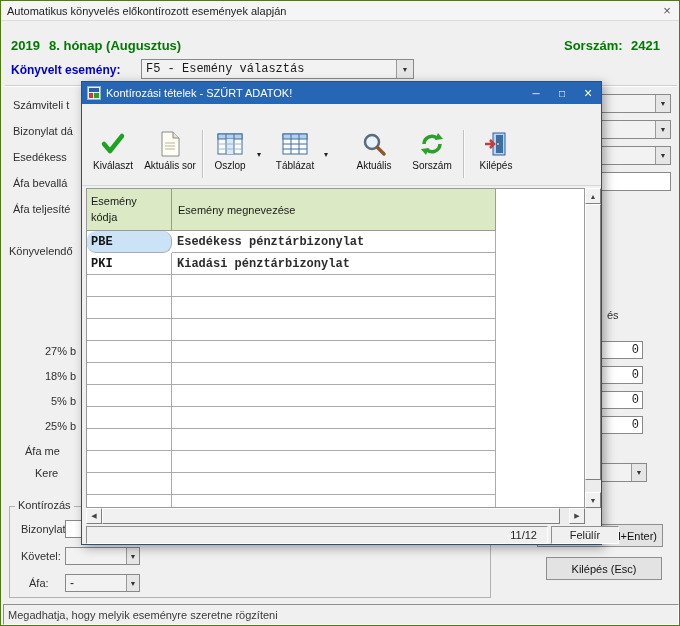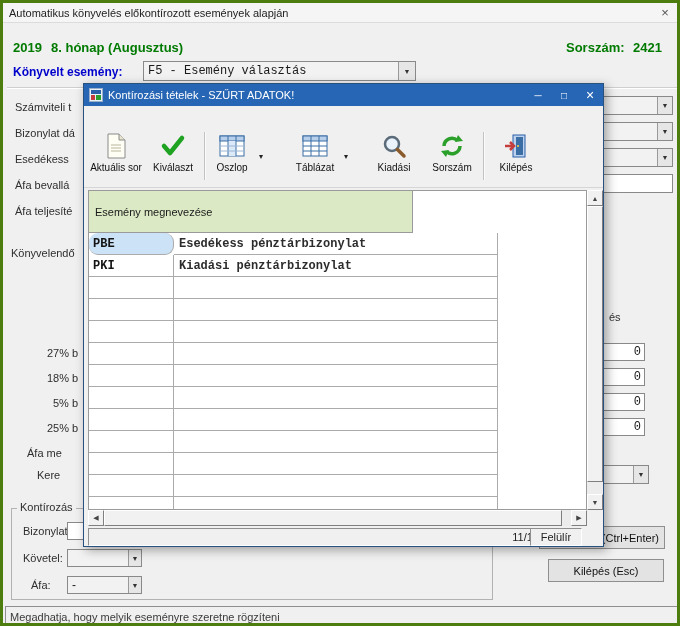--- a/index.html
+++ b/index.html
@@ -1,19 +1,19 @@
 <!DOCTYPE html>
 <html><head>
 <meta charset="utf-8">
 <style>
   * { margin:0; padding:0; box-sizing:border-box; }
   html,body { width:680px; height:626px; overflow:hidden; }
   body { font-family:"Liberation Sans",sans-serif; font-size:11px; color:#1a1a1a; background:#fff; }
   .abs { position:absolute;margin-top:8px; }
-  .app { position:relative; width:680px; height:626px; background:#f0f0f0; border:3px solid #4d7c0f; overflow:hidden; }
+  .app { position:relative; width:680px; height:626px; background:#f0f0f0; border:1px solid #4d7c0f; overflow:hidden; }
 
   
   .titlebar { position:absolute; left:0; top:0; width:100%; height:20px; background:#f5f5f5; border-bottom:1px solid #dcdcdc; display:flex; align-items:center; }
   .wtitle { margin-left:6px; font-size:11px; color:#222; }
   .wclose { margin-left:auto; width:24px; text-align:center; font-size:13px; color:#555; cursor:default; }
 
   .green { color:#007a00; font-weight:bold; font-size:13px; }
   .bluelbl { color:#0000cc; font-weight:bold; font-size:12px; }
   .flabel { font-size:11px; color:#2e2e2e; white-space:nowrap; }
   .mono { font-family:"Liberation Mono","DejaVu Sans Mono",monospace; }
@@ -166,80 +166,80 @@
       <span class="dlg-title">Kontírozási tételek - SZŰRT ADATOK!</span>
       <span class="dlg-btns">
         <span class="dlg-btn" style="font-size:10px">─</span>
         <span class="dlg-btn" style="font-size:10px">□</span>
         <span class="dlg-btn" style="font-size:14px">×</span>
       </span>
     </div>
 
 
     <div class="toolbar">
+      <div class="tbtn" style="width:56px">
+        <span class="tico">
+          <svg width="26" height="24" viewBox="0 0 26 24">
+              <path d="M4 12 L10 19 L22 4" fill="none" stroke="#1da321" stroke-width="4.5" stroke-linecap="round" stroke-linejoin="round"></path>
+            </svg>
+        </span>
+        <span>Kiválaszt</span>
+      </div>
       <div class="tbtn" style="width:58px">
         <span class="tico">
           <svg width="22" height="26" viewBox="0 0 22 26">
               <path d="M3 1 h11 l6 6 v18 h-17 z" fill="#fffef5" stroke="#8a8a8a"></path>
               <path d="M14 1 v6 h6" fill="#e8e4d0" stroke="#8a8a8a"></path>
               <g stroke="#b8b49a">
                 <line x1="6" y1="12" x2="16" y2="12"></line>
                 <line x1="6" y1="15" x2="16" y2="15"></line>
                 <line x1="6" y1="18" x2="16" y2="18"></line>
               </g>
             </svg>
         </span>
         <span>Aktuális sor</span>
       </div>
-      <div class="tbtn" style="width:56px">
-        <span class="tico">
-          <svg width="26" height="24" viewBox="0 0 26 24">
-              <path d="M4 12 L10 19 L22 4" fill="none" stroke="#1da321" stroke-width="4.5" stroke-linecap="round" stroke-linejoin="round"></path>
-            </svg>
-        </span>
-        <span>Kiválaszt</span>
-      </div>
       <div class="tsep"></div>
       <div class="tbtn" style="width:46px">
         <span class="tico">
           <svg width="26" height="22" viewBox="0 0 26 22">
               <rect x="1" y="1" width="24" height="20" fill="#fff" stroke="#3a6ea5"></rect>
               <rect x="1" y="1" width="24" height="5" fill="#b7cfeb" stroke="#3a6ea5"></rect>
               <rect x="9" y="6" width="8" height="15" fill="#dce9f8"></rect>
               <line x1="9" y1="1" x2="9" y2="21" stroke="#3a6ea5"></line>
               <line x1="17" y1="1" x2="17" y2="21" stroke="#3a6ea5"></line>
               <line x1="1" y1="11" x2="25" y2="11" stroke="#9ab4d4"></line>
               <line x1="1" y1="16" x2="25" y2="16" stroke="#9ab4d4"></line>
             </svg>
         </span>
         <span>Oszlop</span>
       </div>
       <div class="tdd">▾</div>
-      <div class="tbtn" style="width:50px;margin-left:23px">
+      <div class="tbtn" style="width:50px;margin-left:5px">
         <span class="tico">
           <svg width="26" height="22" viewBox="0 0 26 22">
               <rect x="1" y="1" width="24" height="20" fill="#fff" stroke="#3a6ea5"></rect>
               <rect x="1" y="1" width="24" height="5" fill="#b7cfeb" stroke="#3a6ea5"></rect>
               <line x1="9" y1="1" x2="9" y2="21" stroke="#3a6ea5"></line>
               <line x1="17" y1="1" x2="17" y2="21" stroke="#3a6ea5"></line>
               <line x1="1" y1="11" x2="25" y2="11" stroke="#3a6ea5"></line>
               <line x1="1" y1="16" x2="25" y2="16" stroke="#3a6ea5"></line>
             </svg>
         </span>
         <span>Táblázat</span>
       </div>
       <div class="tdd">▾</div>
       <div class="tbtn" style="width:56px;margin-left:14px">
         <span class="tico">
           <svg width="26" height="26" viewBox="0 0 26 26">
               <circle cx="11" cy="11" r="7" fill="#eaf3fb" stroke="#5a6b7a" stroke-width="2.5"></circle>
               <line x1="16.5" y1="16.5" x2="23" y2="23" stroke="#8a5a2a" stroke-width="3.5" stroke-linecap="round"></line>
             </svg>
         </span>
-        <span>Kiadási</span>
+        <span>Aktuális</span>
       </div>
       <div class="tbtn" style="width:56px;margin-left:2px">
         <span class="tico">
           <svg width="26" height="26" viewBox="0 0 26 26">
               <path d="M5 13 a8 8 0 0 1 13.5-5.5" fill="none" stroke="#2ba02b" stroke-width="3.5"></path>
               <polygon points="19,2 24,8 16,9" fill="#2ba02b"></polygon>
               <path d="M21 13 a8 8 0 0 1 -13.5 5.5" fill="none" stroke="#2ba02b" stroke-width="3.5"></path>
               <polygon points="7,24 2,18 10,17" fill="#2ba02b"></polygon>
             </svg>
         </span>
@@ -254,20 +254,24 @@
               <circle cx="15" cy="13" r="1" fill="#ffd24a"></circle>
               <path d="M2 13 h8 M7 9 l4 4 -4 4" stroke="#c43c3c" stroke-width="2.5" fill="none"></path>
             </svg>
         </span>
         <span>Kilépés</span>
       </div>
     </div>
 
     <div class="tbl">
       <div class="thead">
+        <div class="th1">
+          <div>Esemény</div>
+          <div>kódja</div>
+        </div>
         <div class="th2">Esemény megnevezése</div>
       </div>
       <div>
   <div class="row">
     <div class="c1 sel">PBE</div>
     <div class="c2">Esedékess pénztárbizonylat</div>
   </div>
 
   <div class="row">
     <div class="c1">PKI</div>
@@ -338,17 +342,17 @@
     </div>
 
     <div class="hsb">
       <div class="sbtn" style="left:0;top:0;width:16px;height:16px">◀</div>
       <div class="sthumb" style="left:16px;top:0;width:458px;height:16px"></div>
       <div class="sbtn" style="right:0;top:0;width:16px;height:16px">▶</div>
     </div>
 
     <div class="dlg-status">
       <div class="spanel" style="left:4px;width:462px;justify-content:flex-end;padding-right:10px">11/12</div>
-      <div class="spanel" style="left:446px;width:52px;justify-content:center">Felülír</div>
+      <div class="spanel" style="left:469px;width:68px;justify-content:center">Felülír</div>
     </div>
 
   </div>
 </div>
 
 </body></html>

